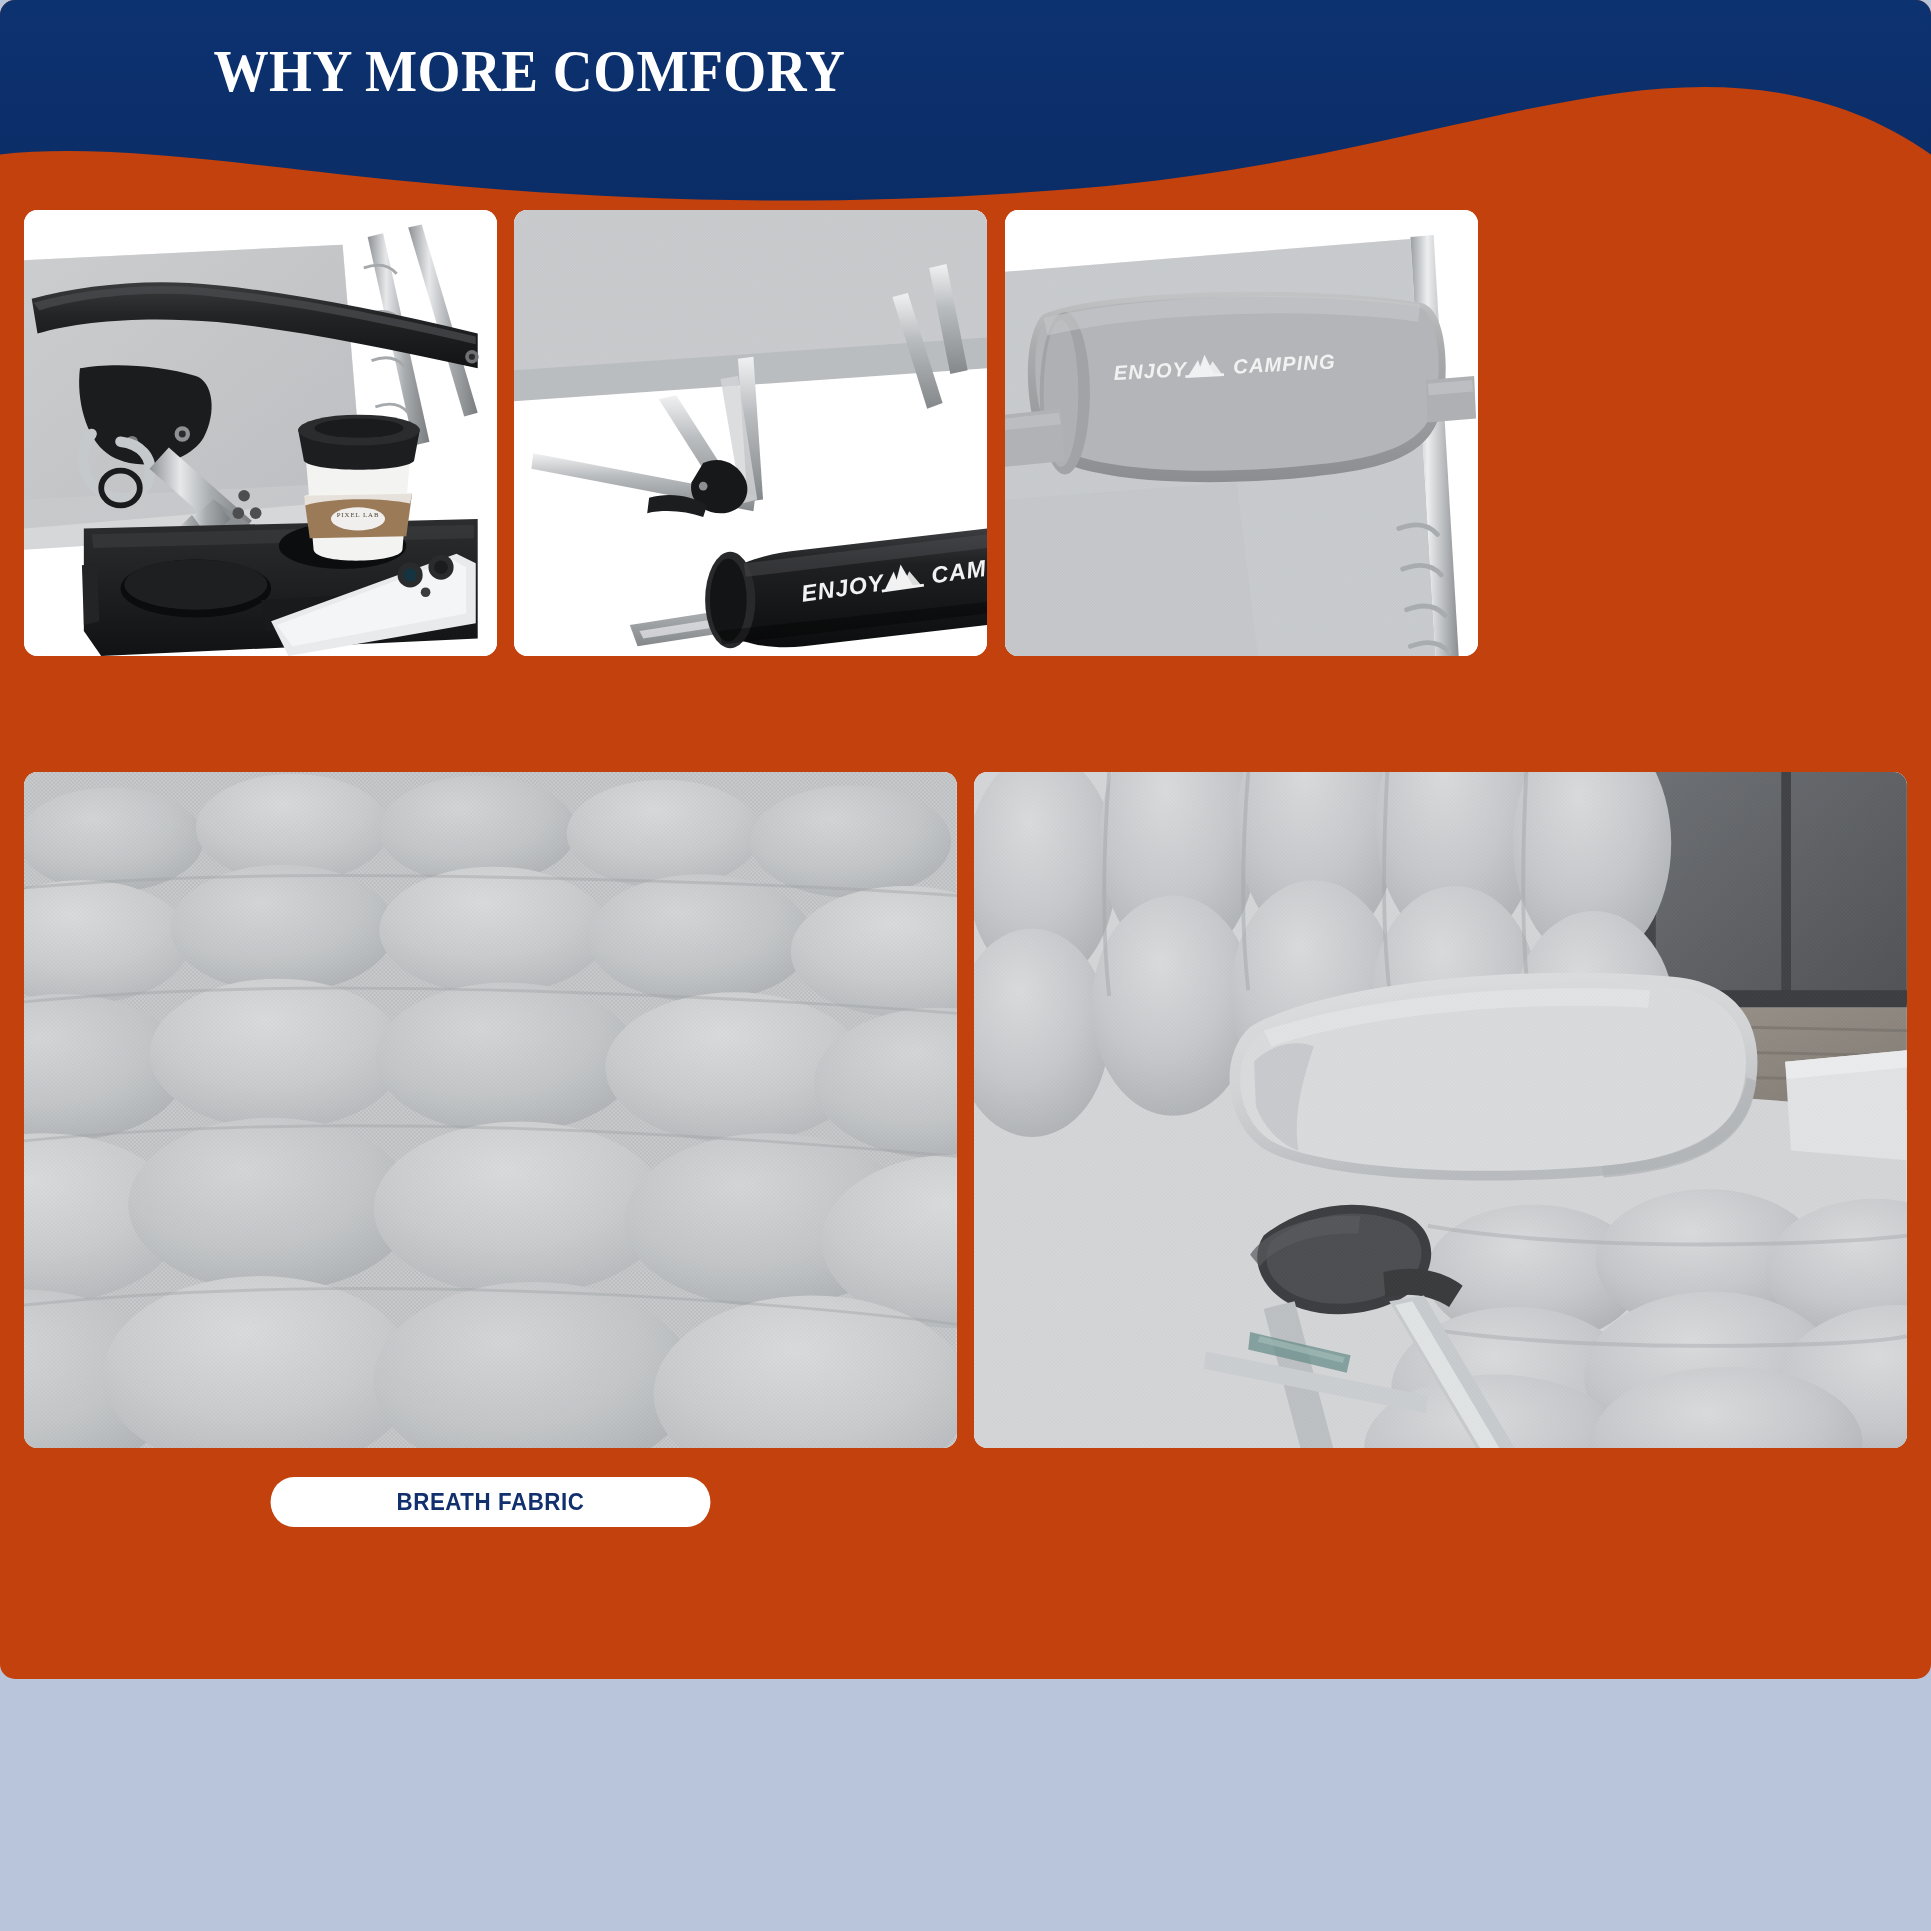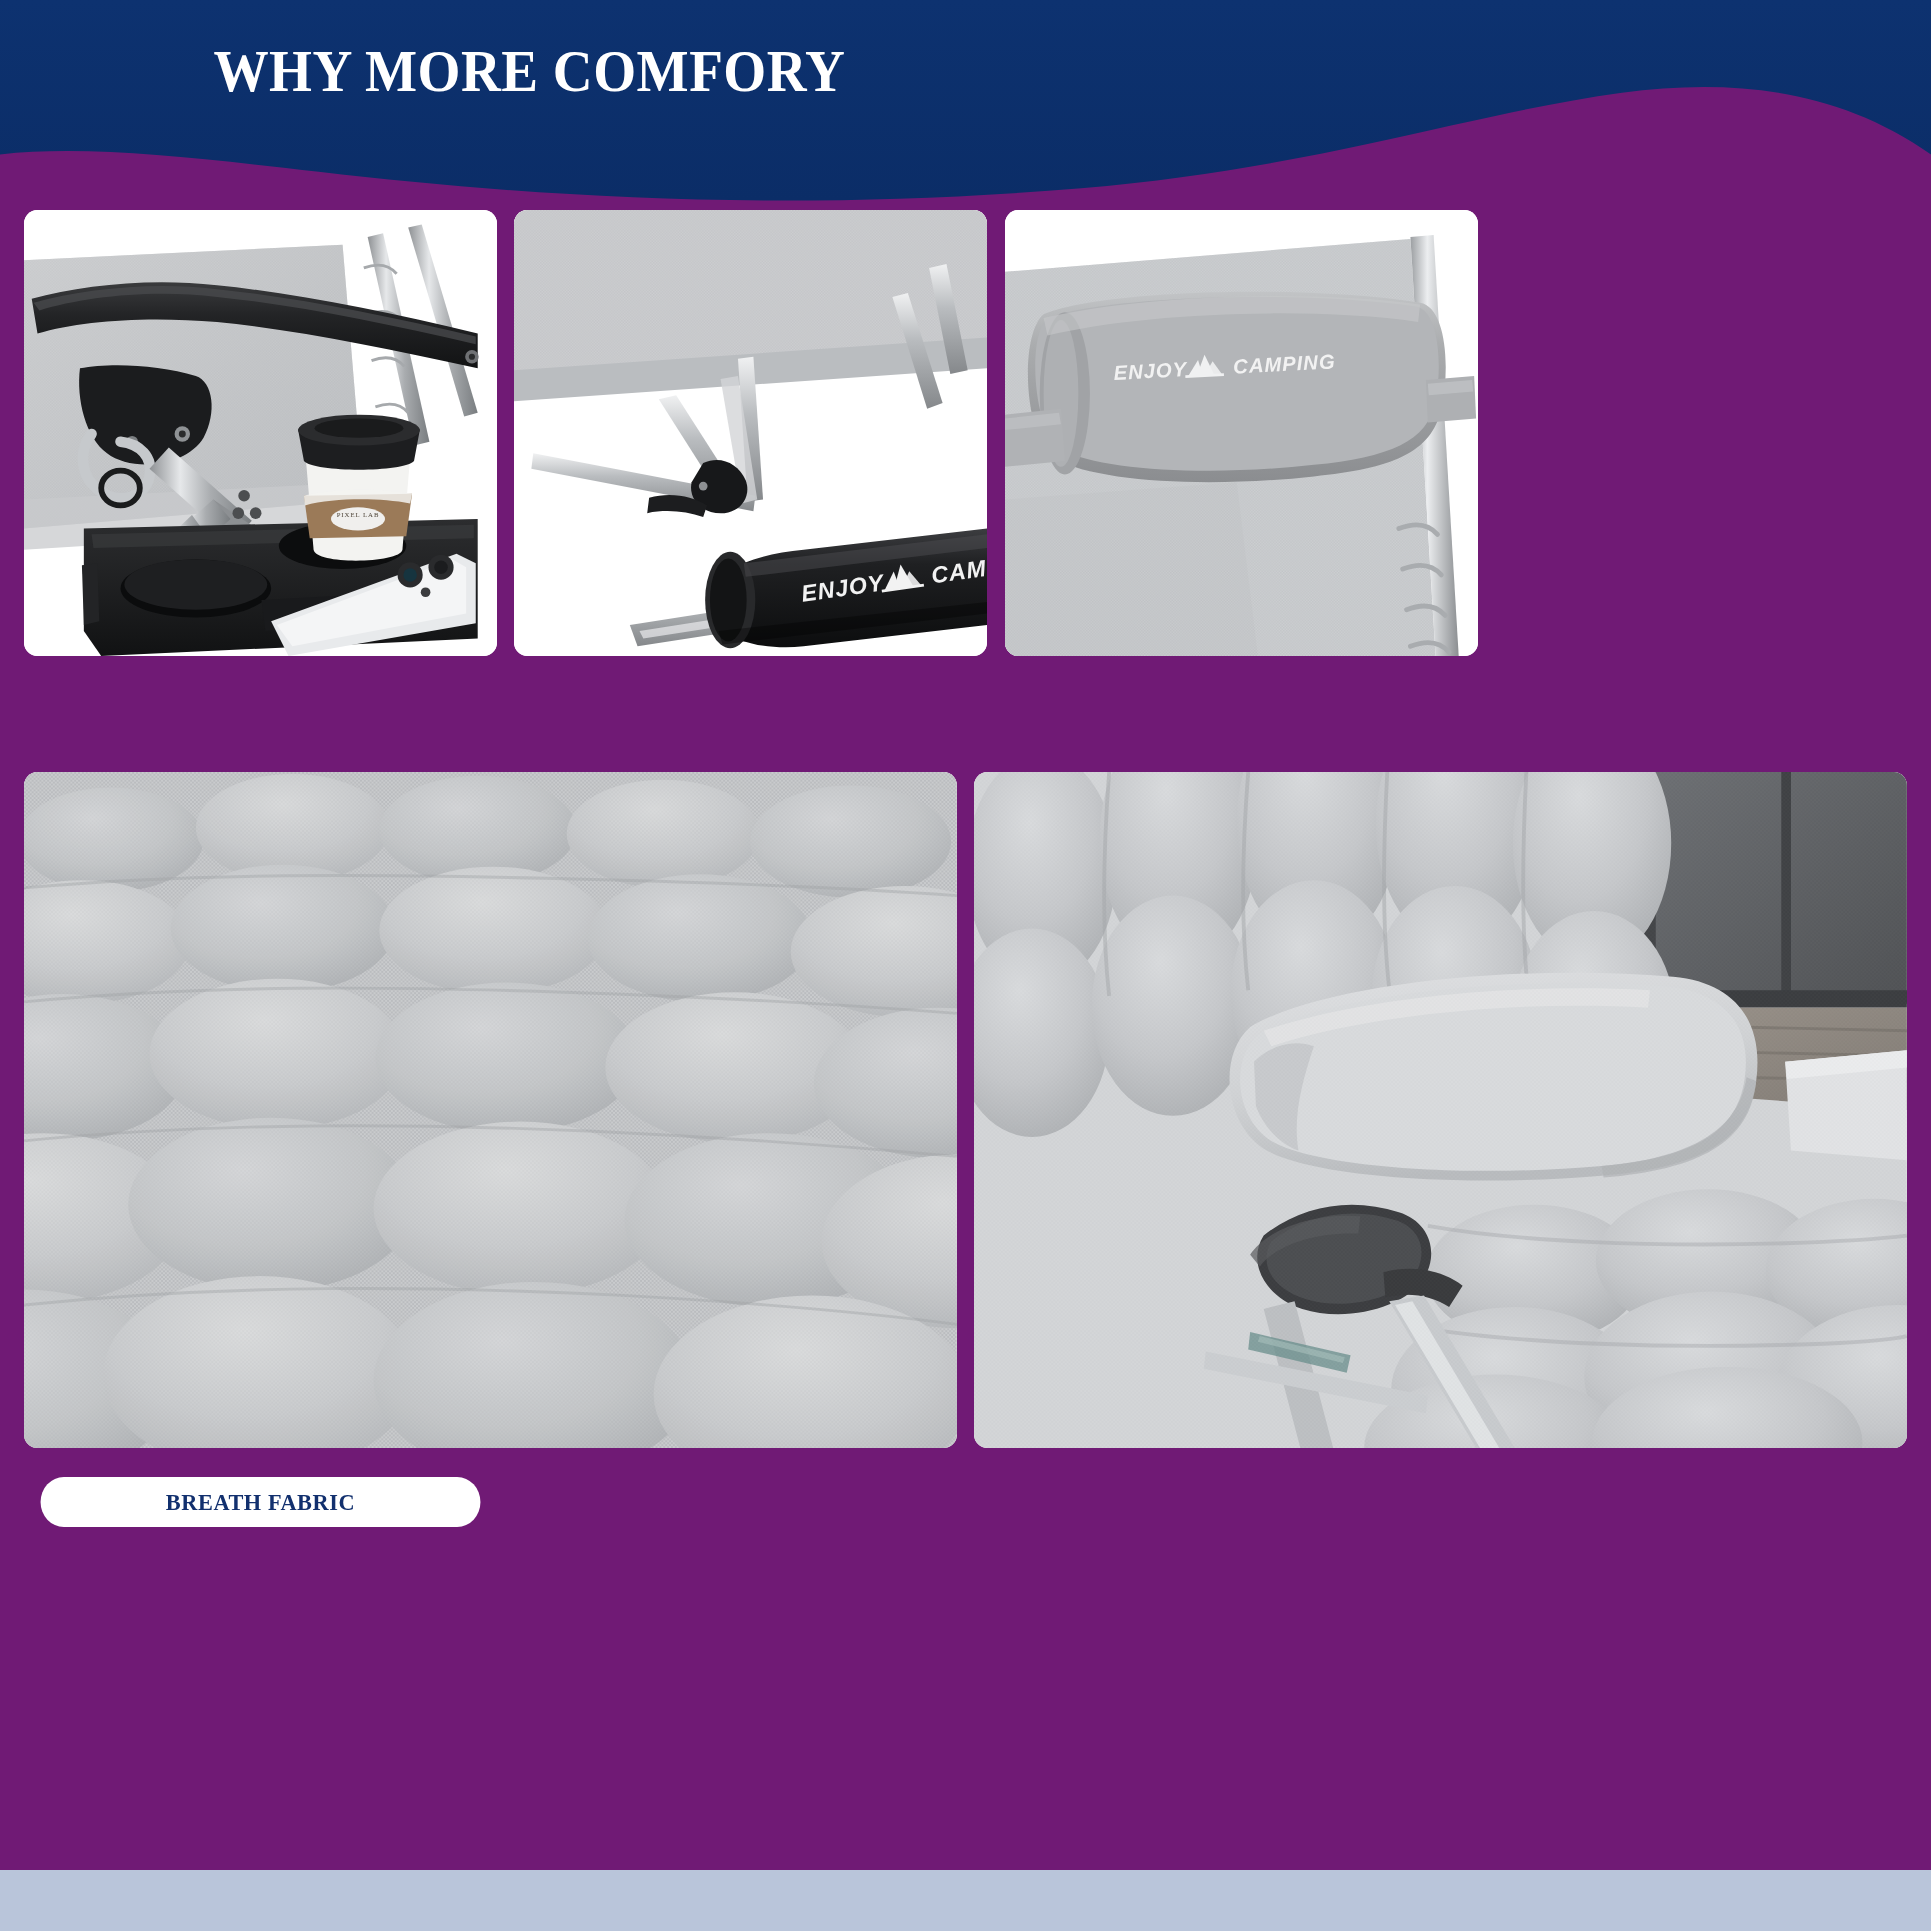--- a/index.html
+++ b/index.html
@@ -10,23 +10,24 @@
     width: 1931px;
     height: 1931px;
     font-family: "Liberation Sans", sans-serif;
     background: #b9c5da;
     overflow: hidden;
   }
 
   #stage {
     position: relative;
     width: 1931px;
-    height: 1870px;
-    background: #701a75;
+    height: 1679px;
+    background: #c2410c;
     overflow: hidden;
+    border-radius: 15px;
   }
 
   
   #header-wave {
     position: absolute;
     left: 0; top: 0;
     width: 1931px;
     height: 222px;
     z-index: 1;
   }
@@ -110,22 +111,21 @@
     top: 1477px;
     width: 1883px;
     height: 50px;
     display: flex;
     gap: 17.4px;
     z-index: 4;
   }
   .pill-wide-wrap {
     width: 933px;
     display: flex;
-    justify-content: flex-start;
-    font-family: Liberation Serif, serif;
+    justify-content: center;
   }
   .pill-wide {
     width: 473px;
     height: 50px;
     background: #ffffff;
     border-radius: 25px;
     display: flex;
     align-items: center;
     justify-content: center;
     color: #12306e;

